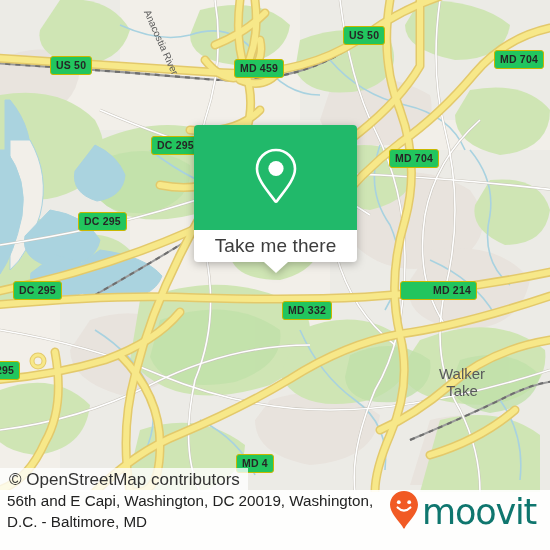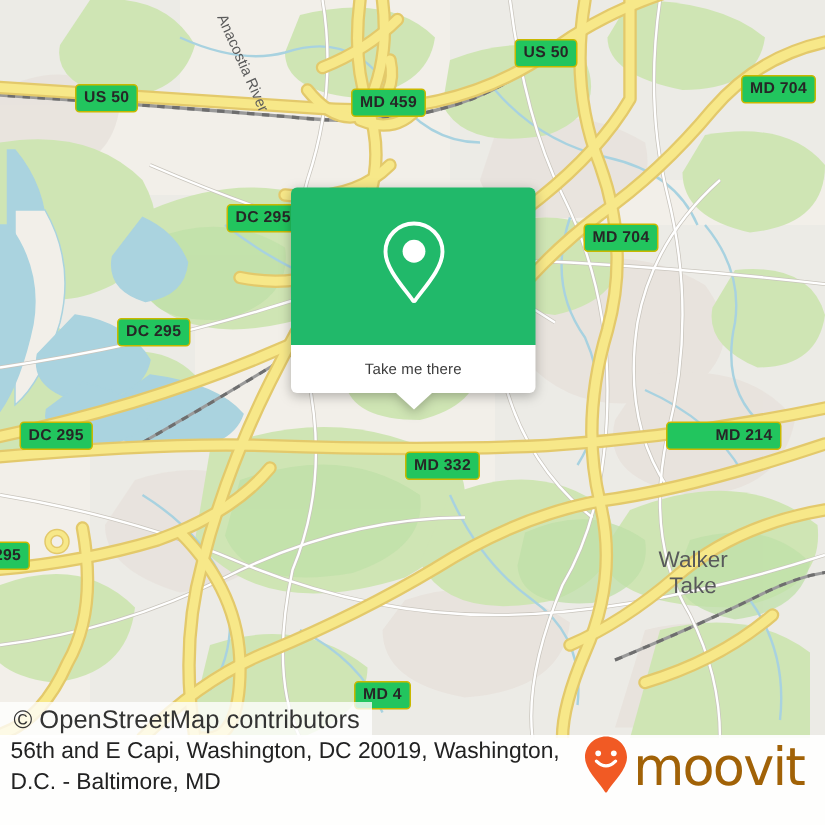--- a/index.html
+++ b/index.html
@@ -78,21 +78,21 @@
   }
   #popup-foot {
     height: 32px;
     background: #ffffff;
     border-radius: 0 0 4px 4px;
     display: flex; align-items: center; justify-content: center;
     position: relative;
   }
   #popup-foot span {
     color: #3c3c3c;
-    font-size: 10px;
+    font-size: 19px;
     letter-spacing: .1px;
     font-family: "Liberation Sans", sans-serif;
   }
   #popup-tail {
     position: absolute;
     left: 50%; top: 100%;
     margin-left: -12px;
     width: 0; height: 0;
     border-left: 12px solid transparent;
     border-right: 12px solid transparent;
@@ -113,21 +113,21 @@
     line-height: 21px;
     font-family: "Liberation Sans", sans-serif;
     padding-right: 4px;
   }
   #brand {
     flex: 0 0 auto;
     display: flex; align-items: center; gap: 3px;
     margin-right: 2px;
   }
   #brand-word {
-    color: #a16207;
+    color: #0f766e;
     font-size: 35px;
     line-height: 35px;
     letter-spacing: -1.2px;
     font-family: "DejaVu Sans", sans-serif;
     font-weight: 400;
   }
 </style>
 </head>
 <body>
 
@@ -315,22 +315,22 @@
 Take</div>
 
     <div class="shield" style="left:50px;  top:56px;">US 50</div>
     <div class="shield" style="left:343px; top:26px;">US 50</div>
     <div class="shield" style="left:234px; top:59px;">MD 459</div>
     <div class="shield" style="left:494px; top:50px;">MD 704</div>
     <div class="shield" style="left:151px; top:136px;">DC 295</div>
     <div class="shield" style="left:389px; top:149px;">MD 704</div>
     <div class="shield" style="left:78px;  top:212px;">DC 295</div>
     <div class="shield" style="left:13px; top:281px;">DC 295</div>
-    <div class="shield" style="left:270px; top:301px;">MD 332</div>
-    <div class="shield" style="left:444px; top:281px;padding-left:32px;">MD 214</div>
+    <div class="shield" style="left:282px; top:301px;">MD 332</div>
+    <div class="shield" style="left:400px; top:281px;padding-left:32px;">MD 214</div>
     <div class="shield" style="left:-10px; top:361px;">295</div>
     <div class="shield" style="left:236px; top:454px;">MD 4</div>
 
     <div id="attribution">© OpenStreetMap contributors</div>
   </div>
 
   <div id="popup">
     <div id="popup-head">
       <span>
         <svg width="46" height="58" viewBox="0 0 46 58" fill="none">

